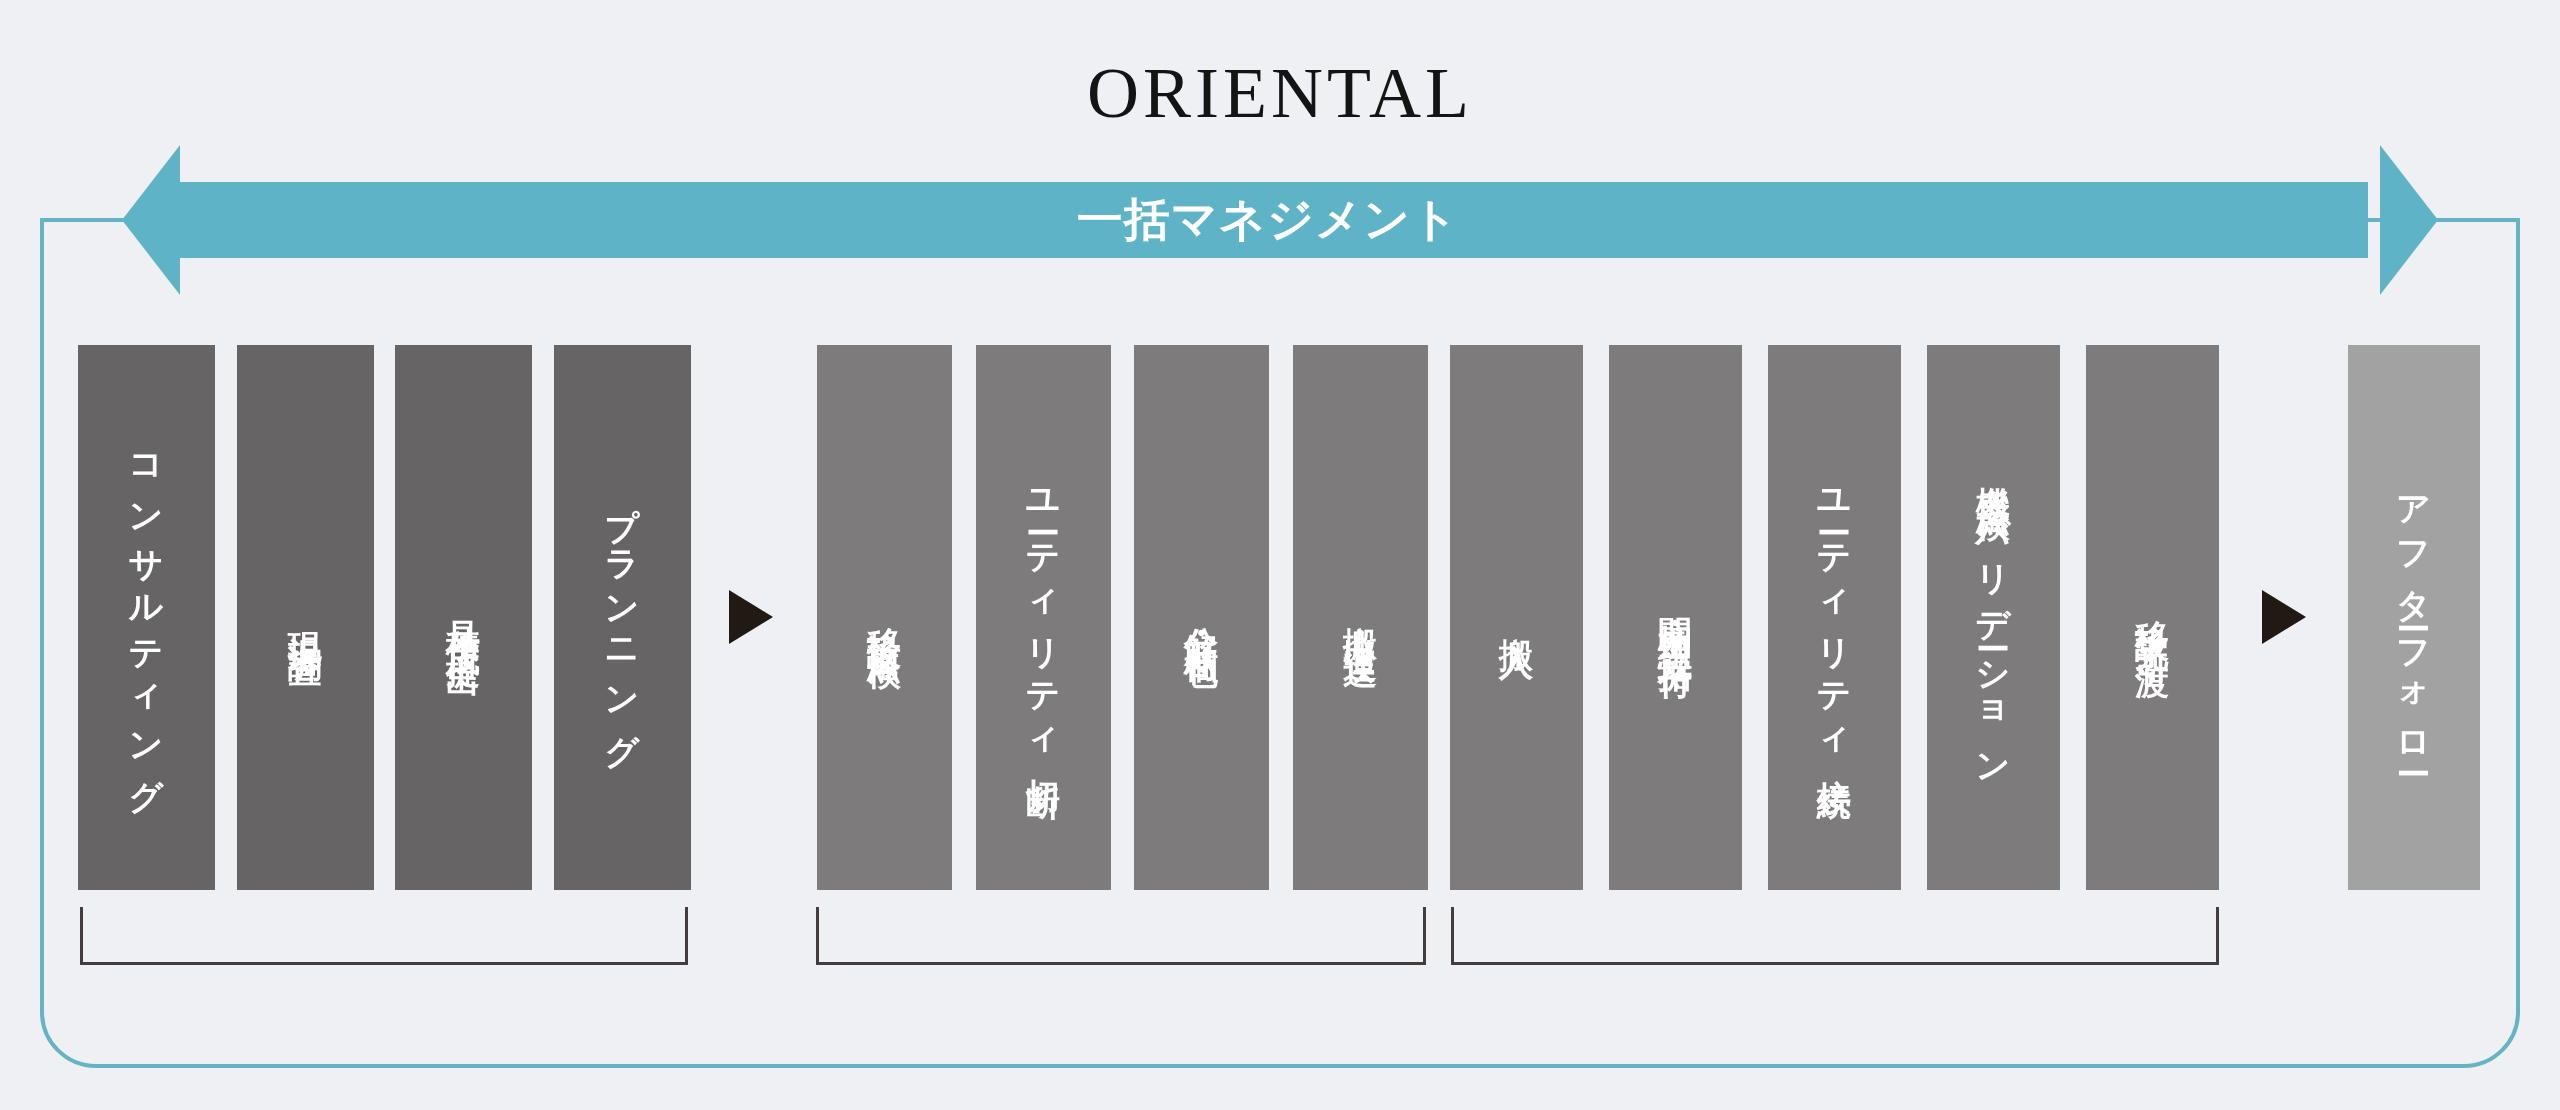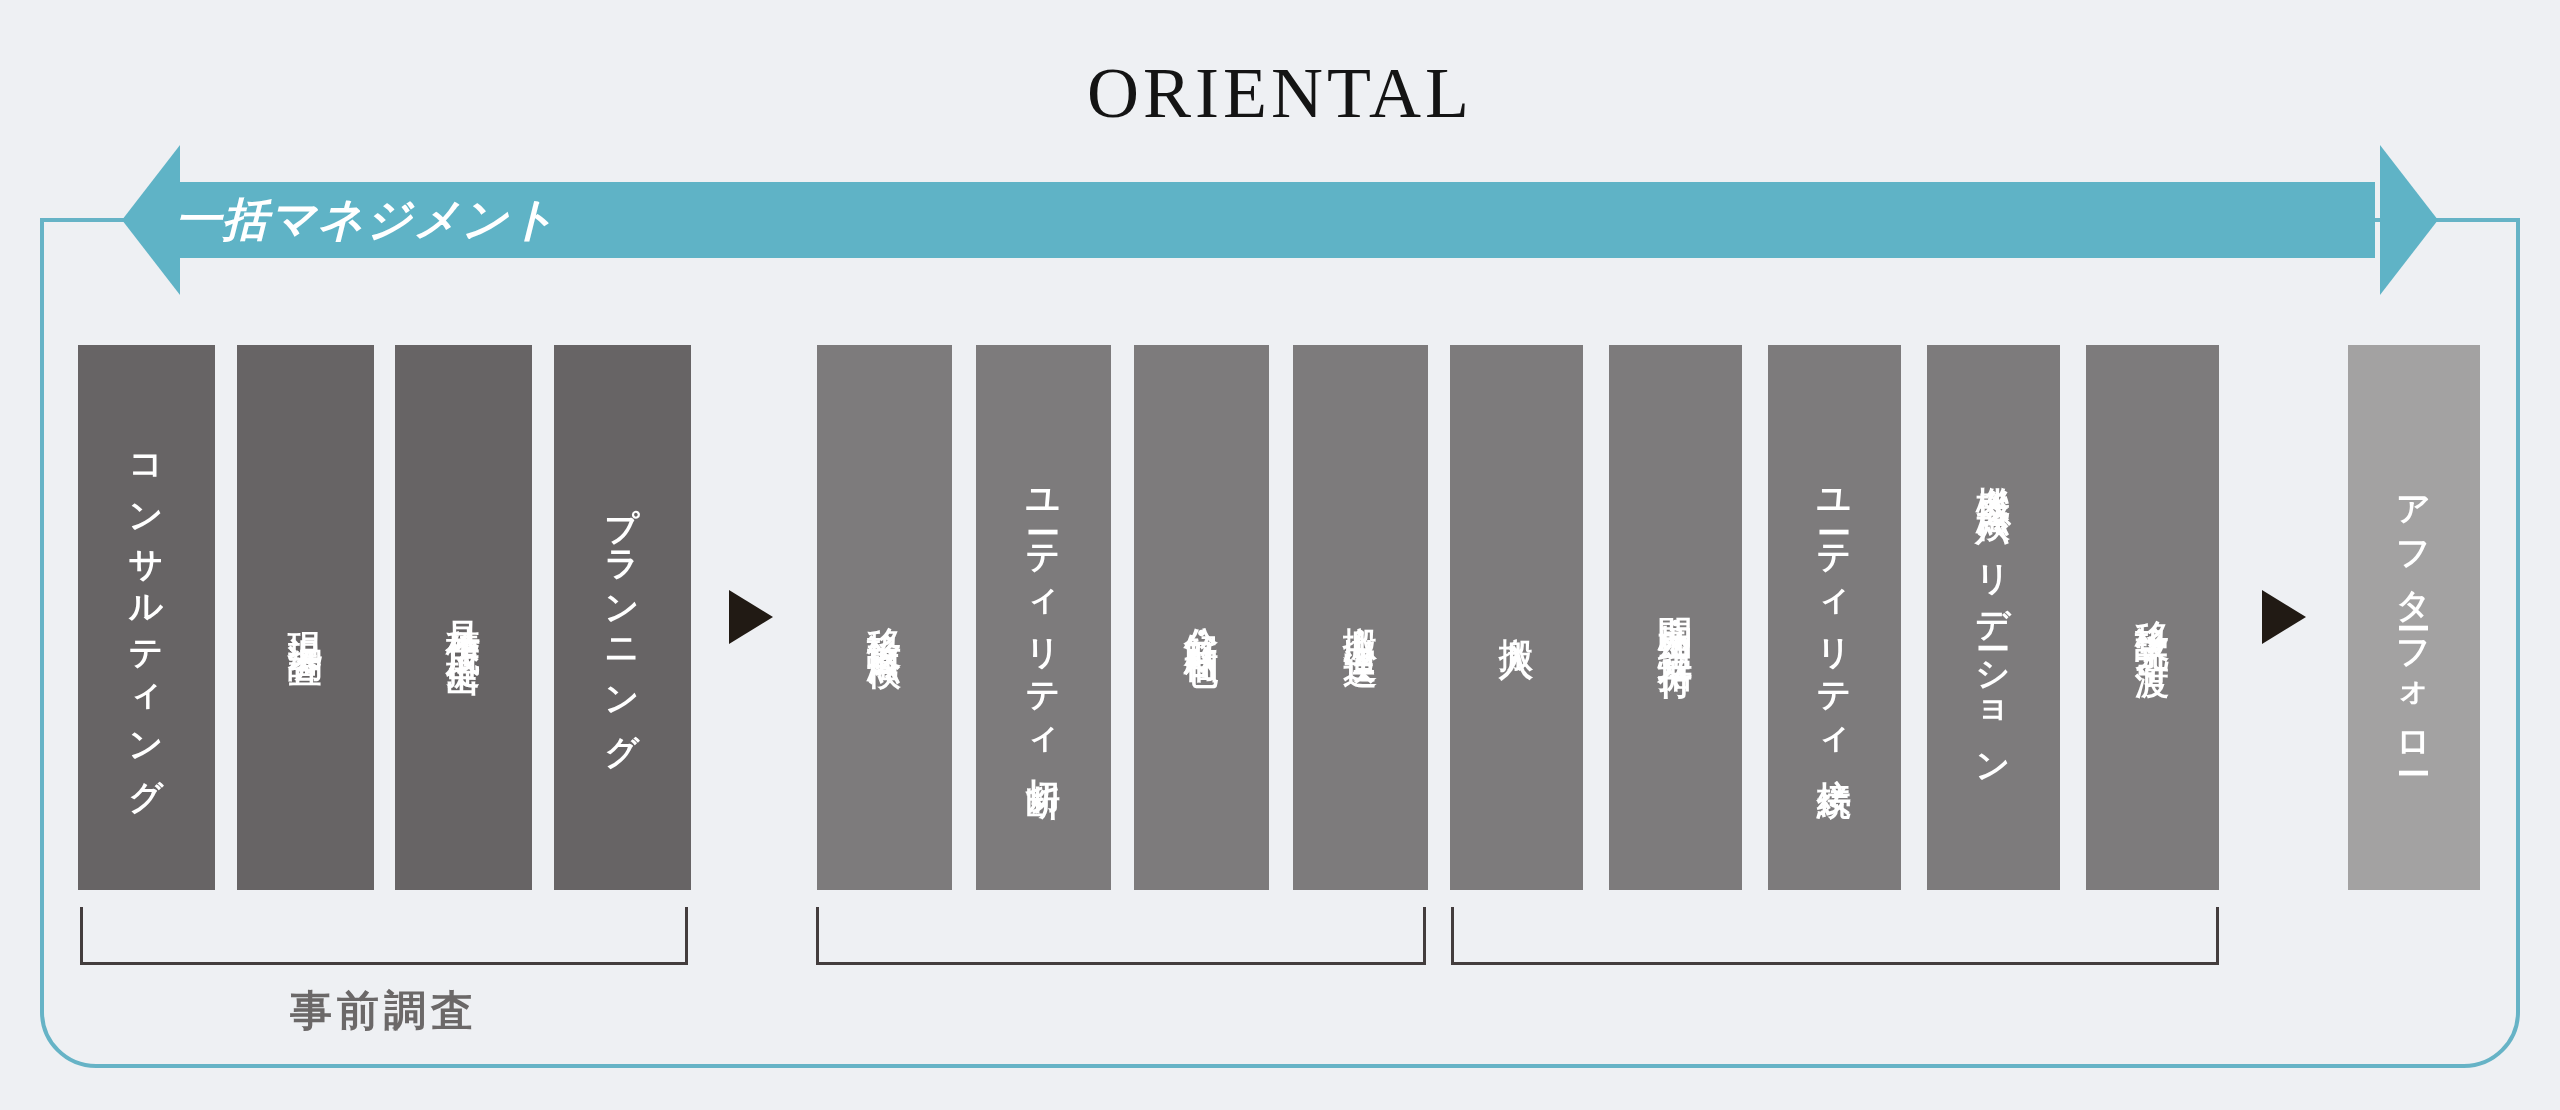--- a/index.html
+++ b/index.html
@@ -40,30 +40,29 @@
     height: 850px;
     box-sizing: border-box;
     border: 4px solid #66b3c6;
     border-radius: 0 0 56px 56px;
     z-index: 1;
   }
 
   
   .arrow-body {
     position: absolute;
-    left: 175px;
+    left: 168px;
     top: 182px;
     width: 2200px;
     height: 76px;
     background: #5fb3c6;
     display: flex;
     align-items: center;
-    justify-content: flex-start;
-    z-index: 2;
-    font-style: italic;
+    justify-content: center;
+    z-index: 2;
   }
   .banner-label {
     color: #ffffff;
     font-size: 46px;
     font-weight: bold;
     letter-spacing: 1px;
     white-space: nowrap;
   }
   .arrow-head {
     position: absolute;
@@ -160,21 +159,20 @@
   <div id="tri-2" class="tri"></div>
 
   <div class="bar c3" style="left:2348px; width:132px;">
     <span>アフターフォロー</span>
   </div>
 
   <div id="bracket-1" class="bracket"></div>
   <div id="bracket-2" class="bracket"></div>
   <div id="bracket-3" class="bracket"></div>
 
-  <div id="group-label-1" class="group-label">事前調査</div>
 
 <div class="bar c1" style="left: 78px; width: 137px;">
       <span>コンサルティング</span>
     </div>
     <div class="bar c1" style="left: 237px; width: 137px;">
       <span>現況調査</span>
     </div>
     <div class="bar c1" style="left: 395px; width: 137px;">
       <span>見積作成・提出</span>
     </div>

